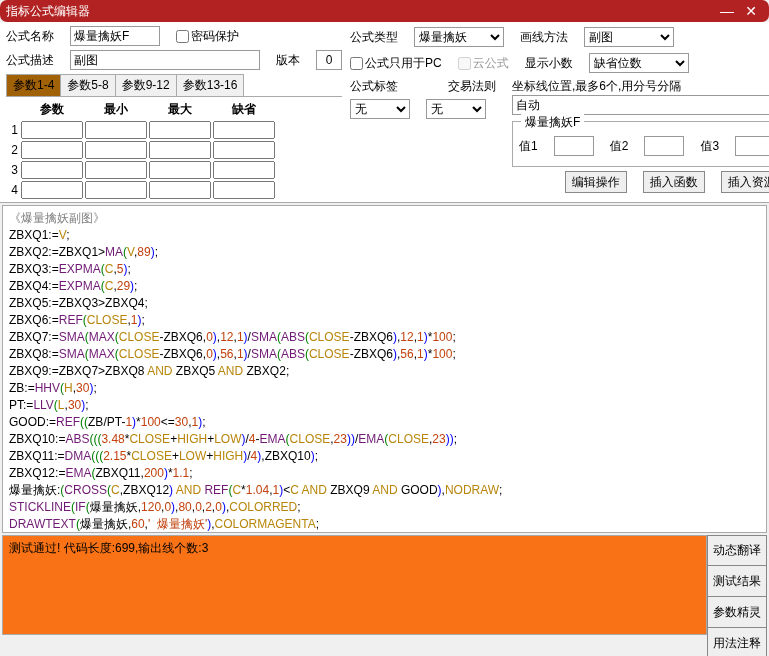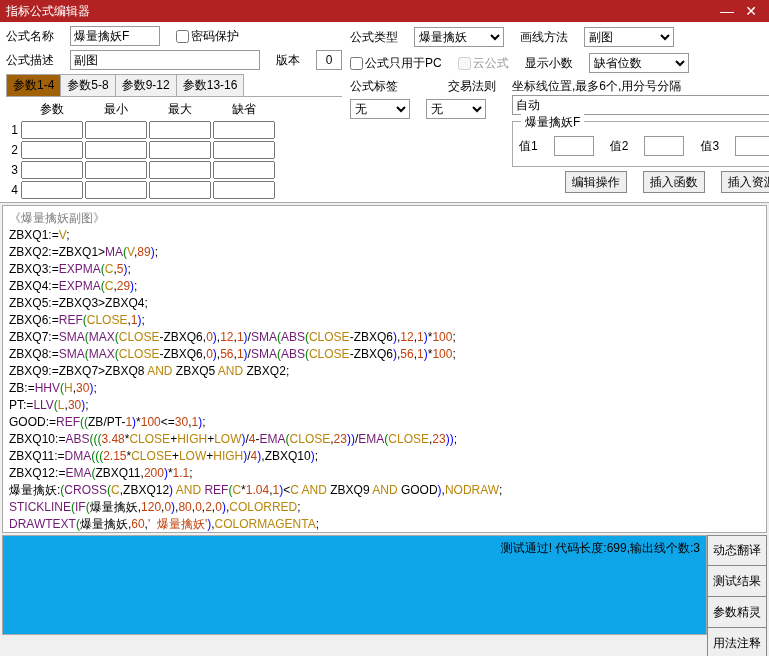--- a/index.html
+++ b/index.html
@@ -1,40 +1,40 @@
 <!DOCTYPE html>
 <html><head>
 <meta charset="utf-8">
 <style>
 * { box-sizing: border-box; margin: 0; padding: 0; font-family: "Microsoft YaHei", SimSun, sans-serif; font-size: 12px; }
 body { background: #f0f0f0; width: 769px; height: 656px; overflow: hidden; }
-.titlebar { background: #b22222; color: #fff; height: 22px; display: flex; align-items: center; padding: 0 6px; }
+.titlebar { background: #b22222; color: #fff; height: 22px; display: flex; align-items: center; padding: 0 6px; border-radius: 7px; }
 .titlebar .title { flex: 1; }
 .titlebar .winbtn { width: 24px; text-align: center; cursor: pointer; font-size: 14px; }
 .toparea { background: #fff; border-bottom: 1px solid #aaa; padding: 4px 6px 2px 6px; }
 .row { display: flex; align-items: center; margin-bottom: 4px; gap: 16px; }
 .lbl { white-space: nowrap; }
 input[type=text] { border: 1px solid #999; height: 20px; padding: 0 3px; background: #fff; }
 select { border: 1px solid #999; height: 20px; background: #fff; }
 .btn { border: 1px solid #888; background: #efefef; height: 22px; padding: 0 6px; cursor: pointer; white-space: nowrap; min-width: 50px; text-align: center; display: inline-flex; align-items: center; justify-content: center; }
 .chk { display: flex; align-items: center; gap: 2px; white-space: nowrap; }
 .paramtabs { display: flex; border-bottom: 1px solid #aaa; margin-top: 2px; }
 .paramtabs .tab { border: 1px solid #aaa; border-bottom: none; padding: 2px 6px; background: #f0f0f0; cursor: pointer; margin-right: -1px; }
 .paramtabs .tab.active { background: #a16207; }
 .paramgrid { margin-top: 2px; }
 .paramgrid .phead { display: flex; }
-.paramgrid .phead div { text-align: center; padding: 2px 0; }
+.paramgrid .phead div { text-align: center; padding: 2px 0; font-weight: bold; }
 .paramgrid .prow { display: flex; align-items: center; }
 .paramgrid .prow .rn { width: 14px; text-align: right; padding-right: 2px; }
 .paramgrid .prow input { width: 62px; height: 18px; margin: 1px; }
 .fgroup { border: 1px solid #aaa; padding: 14px 6px 6px 6px; position: relative; margin-top: 6px; }
 .fgroup .legend { position: absolute; top: -8px; left: 8px; background: #fff; padding: 0 4px; }
 .codewrap { background: #fff; border: 1px solid #aaa; margin: 2px 2px 0 2px; height: 328px; padding: 4px 6px; font-family: "NSimSun","SimSun","Courier New",monospace; font-size: 13px; line-height: 16px; overflow: auto; white-space: pre; }
 .footer { display: flex; margin: 2px; gap: 0; }
-.status { flex: 1; border: 1px solid #aaa; background: #0ea5e9; padding: 4px 6px; height: 100px; text-align: right; }
+.status { flex: 1; border: 1px solid #aaa; background: #f97316; padding: 4px 6px; height: 100px; }
 .sidebtns { display: flex; flex-direction: column; }
 .sidebtns .btn { width: 60px; height: 31px; border-top: none; text-align: center; }
 .sidebtns .btn:first-child { border-top: 1px solid #888; }
 
 .c-title { color: #808080; }
 .c-def { color: #000; }
 .c-fn { color: #701a75; }
 .c-open { color: #008000; }
 .c-close { color: #0000ff; }
 .c-num { color: #c2410c; }

